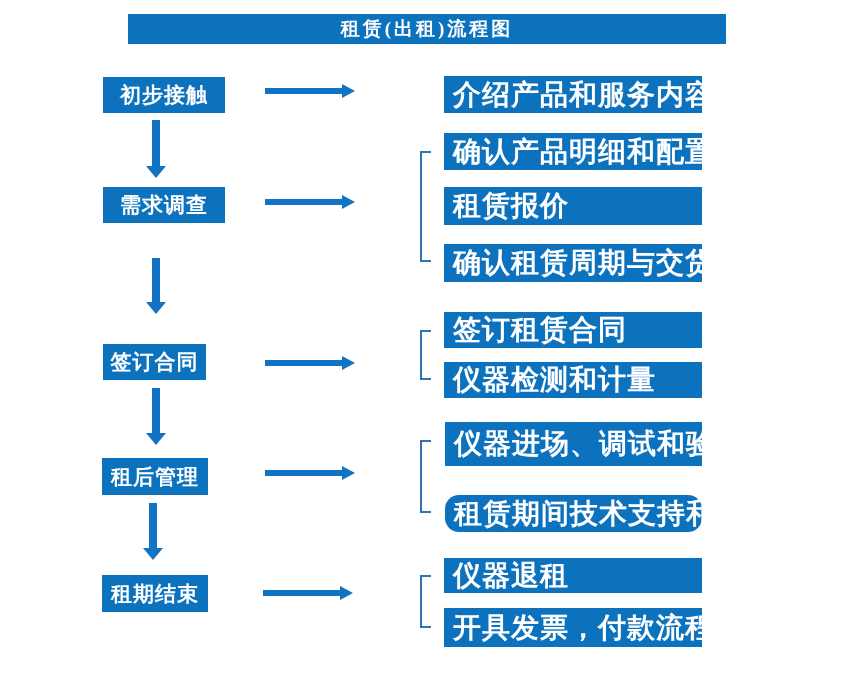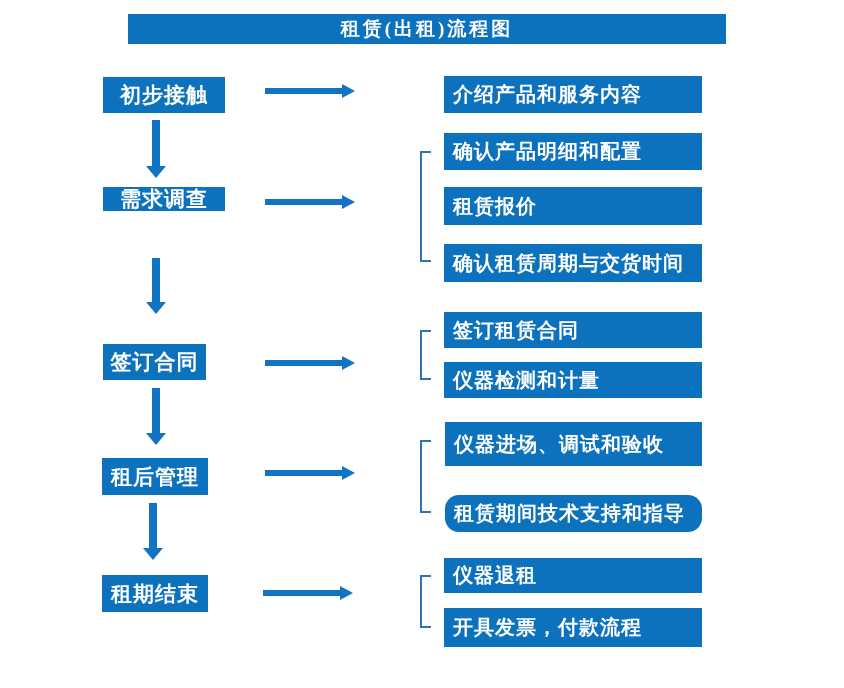--- a/index.html
+++ b/index.html
@@ -35,26 +35,26 @@
     letter-spacing: 3px;
     margin-left: 28px;
   }
   .left-box {
     justify-content: center;
     font-size: 21px;
     letter-spacing: 1px;
   }
   .right-box {
     padding-left: 9px;
-    font-size: 20px;
+    font-size: 28px;
     letter-spacing: 1px;
   }
   
   .l1 { left: 103px; top: 77px;  width: 122px; height: 36px; }
-  .l2 { left: 103px; top: 187px; width: 122px; height: 24px; }
+  .l2 { left: 103px; top: 187px; width: 122px; height: 36px; }
   .l3 { left: 103px; top: 344px; width: 103px; height: 36px; }
   .l4 { left: 102px; top: 458px; width: 106px; height: 37px; }
   .l5 { left: 102px; top: 575px; width: 106px; height: 37px; }
   
   .r1  { left: 444px; top: 76px;  width: 258px; height: 37px; }
   .r2  { left: 444px; top: 133px; width: 258px; height: 37px; }
   .r3  { left: 444px; top: 187px; width: 258px; height: 38px; }
   .r4  { left: 444px; top: 244px; width: 258px; height: 38px; }
   .r5  { left: 444px; top: 312px; width: 258px; height: 36px; }
   .r6  { left: 444px; top: 362px; width: 258px; height: 36px; }

